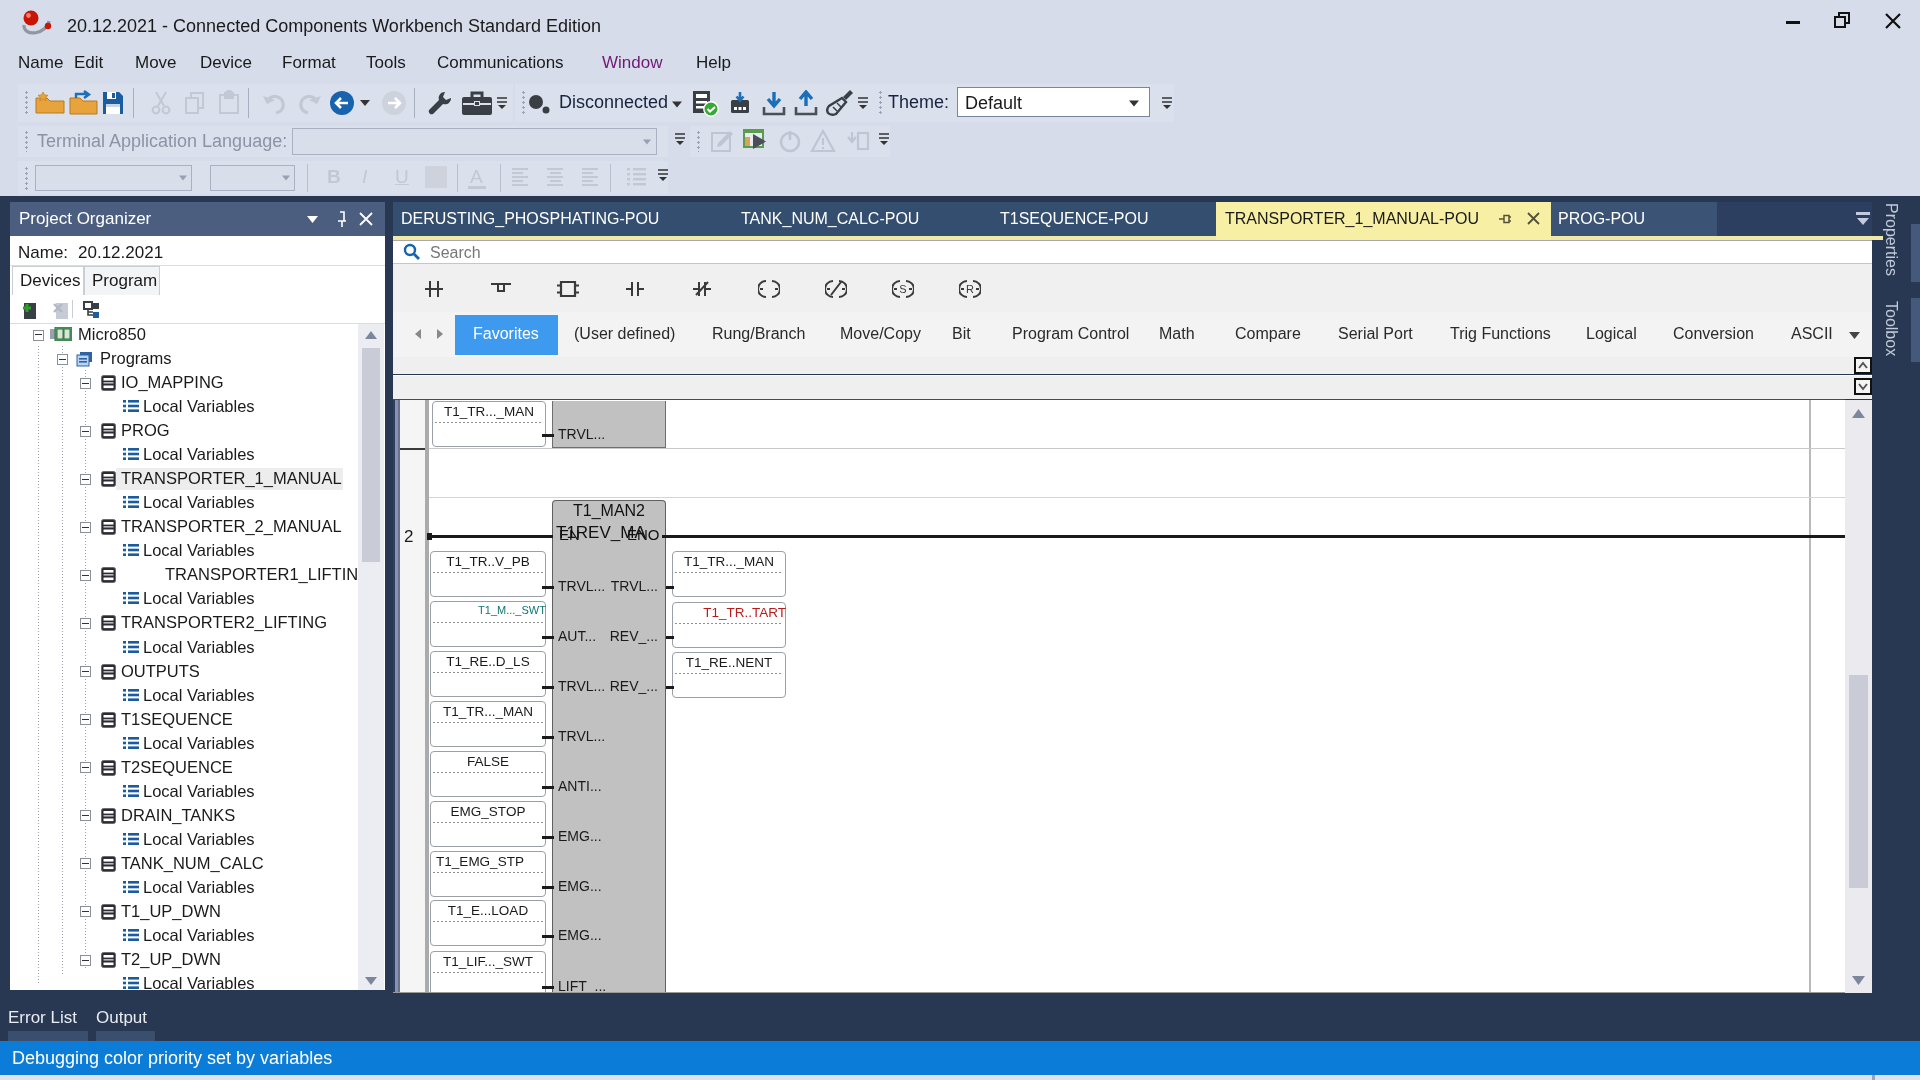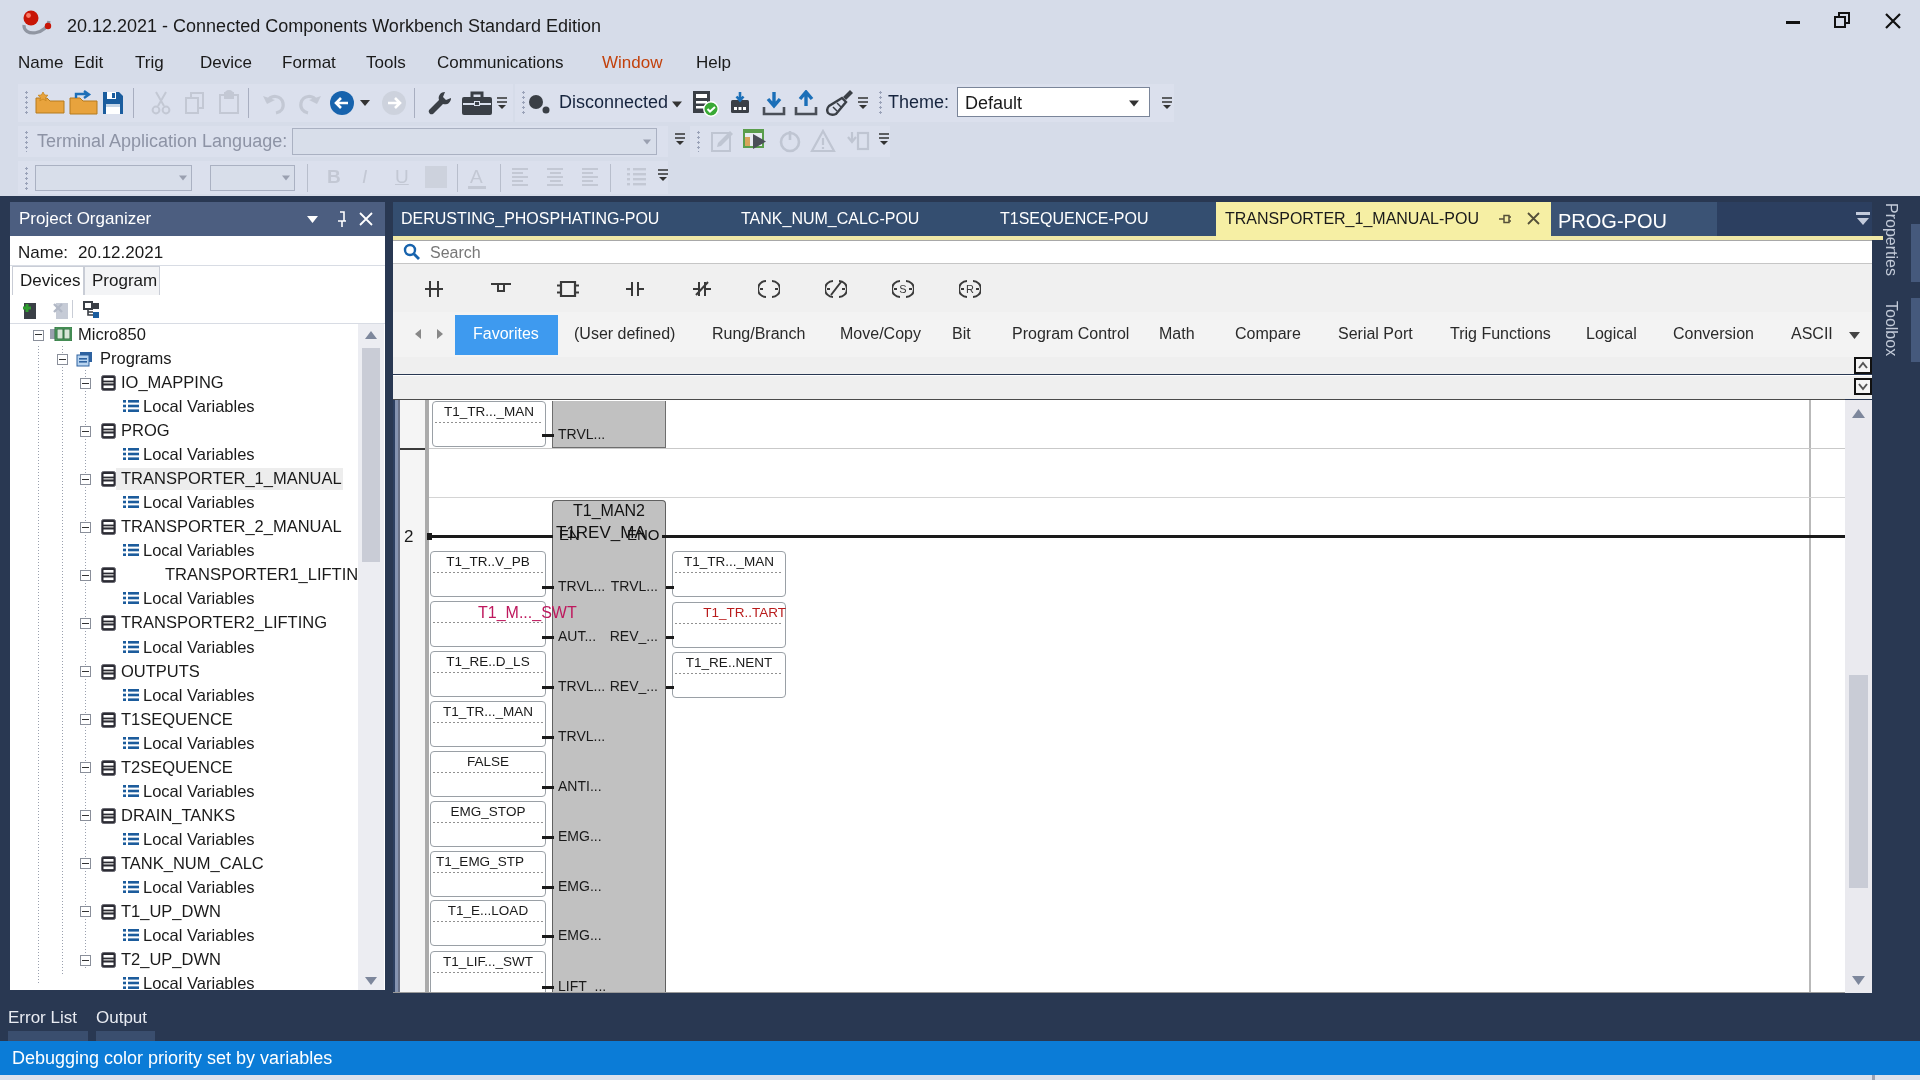--- a/index.html
+++ b/index.html
@@ -22,26 +22,26 @@
  <rect x="2" y="6" width="10" height="10" fill="none" stroke="#111" stroke-width="2"></rect>
  <path d="M6 6 V2 H16 V12 H12" fill="none" stroke="#111" stroke-width="2"></path>
 </svg>
 <svg class="ab" style="left:1884px;top:12px" width="18" height="18" viewBox="0 0 18 18">
  <path d="M2 2 L16 16 M16 2 L2 16" stroke="#111" stroke-width="2.2"></path>
 </svg>
 
 <div class="ab" style="left:0;top:45px;width:1920px;height:37px;"></div>
 <div class="ab txt" style="left:18px;top:53px;font-size:17px;color:#1a1a1a;">Name</div>
 <div class="ab txt" style="left:74px;top:53px;font-size:17px;color:#1a1a1a;">Edit</div>
-<div class="ab txt" style="left:135px;top:53px;font-size:17px;color:#1a1a1a;">Trig</div>
+<div class="ab txt" style="left:135px;top:53px;font-size:17px;color:#1a1a1a;">Move</div>
 <div class="ab txt" style="left:200px;top:53px;font-size:17px;color:#1a1a1a;">Device</div>
 <div class="ab txt" style="left:282px;top:53px;font-size:17px;color:#1a1a1a;">Format</div>
 <div class="ab txt" style="left:366px;top:53px;font-size:17px;color:#1a1a1a;">Tools</div>
 <div class="ab txt" style="left:437px;top:53px;font-size:17px;color:#1a1a1a;">Communications</div>
-<div class="ab txt" style="left:602px;top:53px;font-size:17px;color:#c2410c;">Window</div>
+<div class="ab txt" style="left:602px;top:53px;font-size:17px;color:#701a75;">Window</div>
 <div class="ab txt" style="left:696px;top:53px;font-size:17px;color:#1a1a1a;">Help</div>
 <div class="ab" style="left:0;top:82px;width:1920px;height:42px;background:#D6DCE9;"></div>
 <div class="ab" style="left:18px;top:84px;width:495px;height:38px;background:#DBE0ED;"></div>
 <div class="ab" style="left:515px;top:84px;width:360px;height:38px;background:#DBE0ED;"></div>
 <div class="ab" style="left:874px;top:84px;width:300px;height:38px;background:#DBE0ED;"></div>
 <div class="ab" style="left:24px;top:90px;width:5px;height:26px;background-image:radial-gradient(circle, #9aa2b8 1px, transparent 1.3px);background-size:5px 5px;"></div>
 
 <svg class="ab" style="left:33px;top:91px" width="34" height="24" viewBox="0 0 34 24">
  <path d="M3 7 H14 L17 10 H31 V22 H3 Z" fill="#E8A33D" stroke="#B57A1E"></path>
  <path d="M10 1 l1.6 3 3.4.3 -2.6 2.2 .8 3.3 -3.2-1.8 -3.2 1.8 .8-3.3 L5 4.3 8.4 4 Z" fill="#E8A33D" stroke="#C8861F" stroke-width="0.8"></path>
@@ -665,21 +665,21 @@
 <div class="ab txt" style="left:1000px;top:210px;font-size:16px;color:#fff;">T1SEQUENCE-POU</div>
 <div class="ab" style="left:1216px;top:202px;width:335px;height:38px;background:#F6EFA4;"></div>
 <div class="ab txt" style="left:1225px;top:210px;font-size:16px;color:#1a1a1a;">TRANSPORTER_1_MANUAL-POU</div>
 <svg class="ab" style="left:1498px;top:212px" width="14" height="14" viewBox="0 0 14 14">
  <path d="M1 7 H6 M6 3.5 H11 V10.5 H6 Z M11 5 H13 M11 9 H13" stroke="#555039" stroke-width="1.5" fill="none"></path>
     </svg>
 <svg class="ab" style="left:1527px;top:212px" width="13" height="13" viewBox="0 0 13 13">
       <path d="M1 1 L12 12 M12 1 L1 12" stroke="#555039" stroke-width="1.8"></path>
     </svg>
 <div class="ab" style="left:1551px;top:202px;width:166px;height:34px;background:#3B5375;"></div>
-<div class="ab txt" style="left:1558px;top:210px;font-size:20px;color:#fff;">PROG-POU</div>
+<div class="ab txt" style="left:1558px;top:210px;font-size:16px;color:#fff;">PROG-POU</div>
 <svg class="ab" style="left:1855px;top:212px" width="16" height="14" viewBox="0 0 16 14">
       <rect x="1" y="0" width="14" height="3" fill="#C3CBDC"></rect>
       <path d="M2 6 L8 13 L14 6 Z" fill="#C3CBDC"></path>
     </svg>
 <div class="ab" style="left:393px;top:236px;width:1490px;height:4px;background:#F0E8A6;"></div>
 <div class="ab" style="left:1216px;top:236px;width:335px;height:4px;background:#F6EFA4;"></div>
 <div class="ab" style="left:393px;top:240px;width:1479px;height:24px;background:#fff;border-top:1px solid #A8A8A8;border-bottom:1px solid #C6C6C6;"></div>
 <svg class="ab" style="left:403px;top:243px" width="17" height="17" viewBox="0 0 17 17">
  <circle cx="7" cy="7" r="5" fill="none" stroke="#1763ad" stroke-width="2.4"></circle>
  <path d="M11 11 L16 16" stroke="#1763ad" stroke-width="2.8"></path>
@@ -773,21 +773,21 @@
 <div class="ab txt" style="left:159px;top:102px;width:114px;text-align:center;font-size:16px;color:#111;">T1_MAN2</div>
 <div class="ab txt" style="left:163px;top:123px;font-size:17px;color:#111;">T1REV_MA</div>
 <div class="ab txt" style="left:166px;top:126px;font-size:15px;color:#111;">EN</div>
 <div class="ab txt" style="left:234px;top:126px;font-size:15px;color:#111;">ENO</div>
 <div class="ab" style="left:37px;top:151px;width:116px;height:46px;background:#fff;border:1.5px solid #9aa0a6;border-radius:4px;"></div>
       <div class="ab txt" style="left:37px;top:154px;width:116px;text-align:center;font-size:13.5px;color:#1a1a1a;">T1_TR..V_PB</div>
       <div class="ab" style="left:40px;top:172px;width:110px;height:1px;background-image:linear-gradient(to right,#909090 2px, transparent 2px);background-size:4px 1px;"></div>
 <div class="ab" style="left:149px;top:186px;width:12px;height:3px;background:#1a1a1a;"></div>
 <div class="ab txt" style="left:165px;top:178px;font-size:14px;color:#1a1a1a;">TRVL...</div>
 <div class="ab" style="left:37px;top:201px;width:116px;height:46px;background:#fff;border:1.5px solid #9aa0a6;border-radius:4px;"></div>
-      <div class="ab txt" style="left:37px;top:204px;width:116px;text-align:center;font-size:16px;color:#be185d;padding-left:48px;">T1_M..._SWT</div>
+      <div class="ab txt" style="left:37px;top:204px;width:116px;text-align:center;font-size:11px;color:#0f766e;padding-left:48px;">T1_M..._SWT</div>
       <div class="ab" style="left:40px;top:222px;width:110px;height:1px;background-image:linear-gradient(to right,#909090 2px, transparent 2px);background-size:4px 1px;"></div>
 <div class="ab" style="left:149px;top:236px;width:12px;height:3px;background:#1a1a1a;"></div>
 <div class="ab txt" style="left:165px;top:228px;font-size:14px;color:#1a1a1a;">AUT...</div>
 <div class="ab" style="left:37px;top:251px;width:116px;height:46px;background:#fff;border:1.5px solid #9aa0a6;border-radius:4px;"></div>
       <div class="ab txt" style="left:37px;top:254px;width:116px;text-align:center;font-size:13.5px;color:#1a1a1a;">T1_RE..D_LS</div>
       <div class="ab" style="left:40px;top:272px;width:110px;height:1px;background-image:linear-gradient(to right,#909090 2px, transparent 2px);background-size:4px 1px;"></div>
 <div class="ab" style="left:149px;top:286px;width:12px;height:3px;background:#1a1a1a;"></div>
 <div class="ab txt" style="left:165px;top:278px;font-size:14px;color:#1a1a1a;">TRVL...</div>
 <div class="ab" style="left:37px;top:301px;width:116px;height:46px;background:#fff;border:1.5px solid #9aa0a6;border-radius:4px;"></div>
       <div class="ab txt" style="left:37px;top:304px;width:116px;text-align:center;font-size:13.5px;color:#1a1a1a;">T1_TR..._MAN</div>

